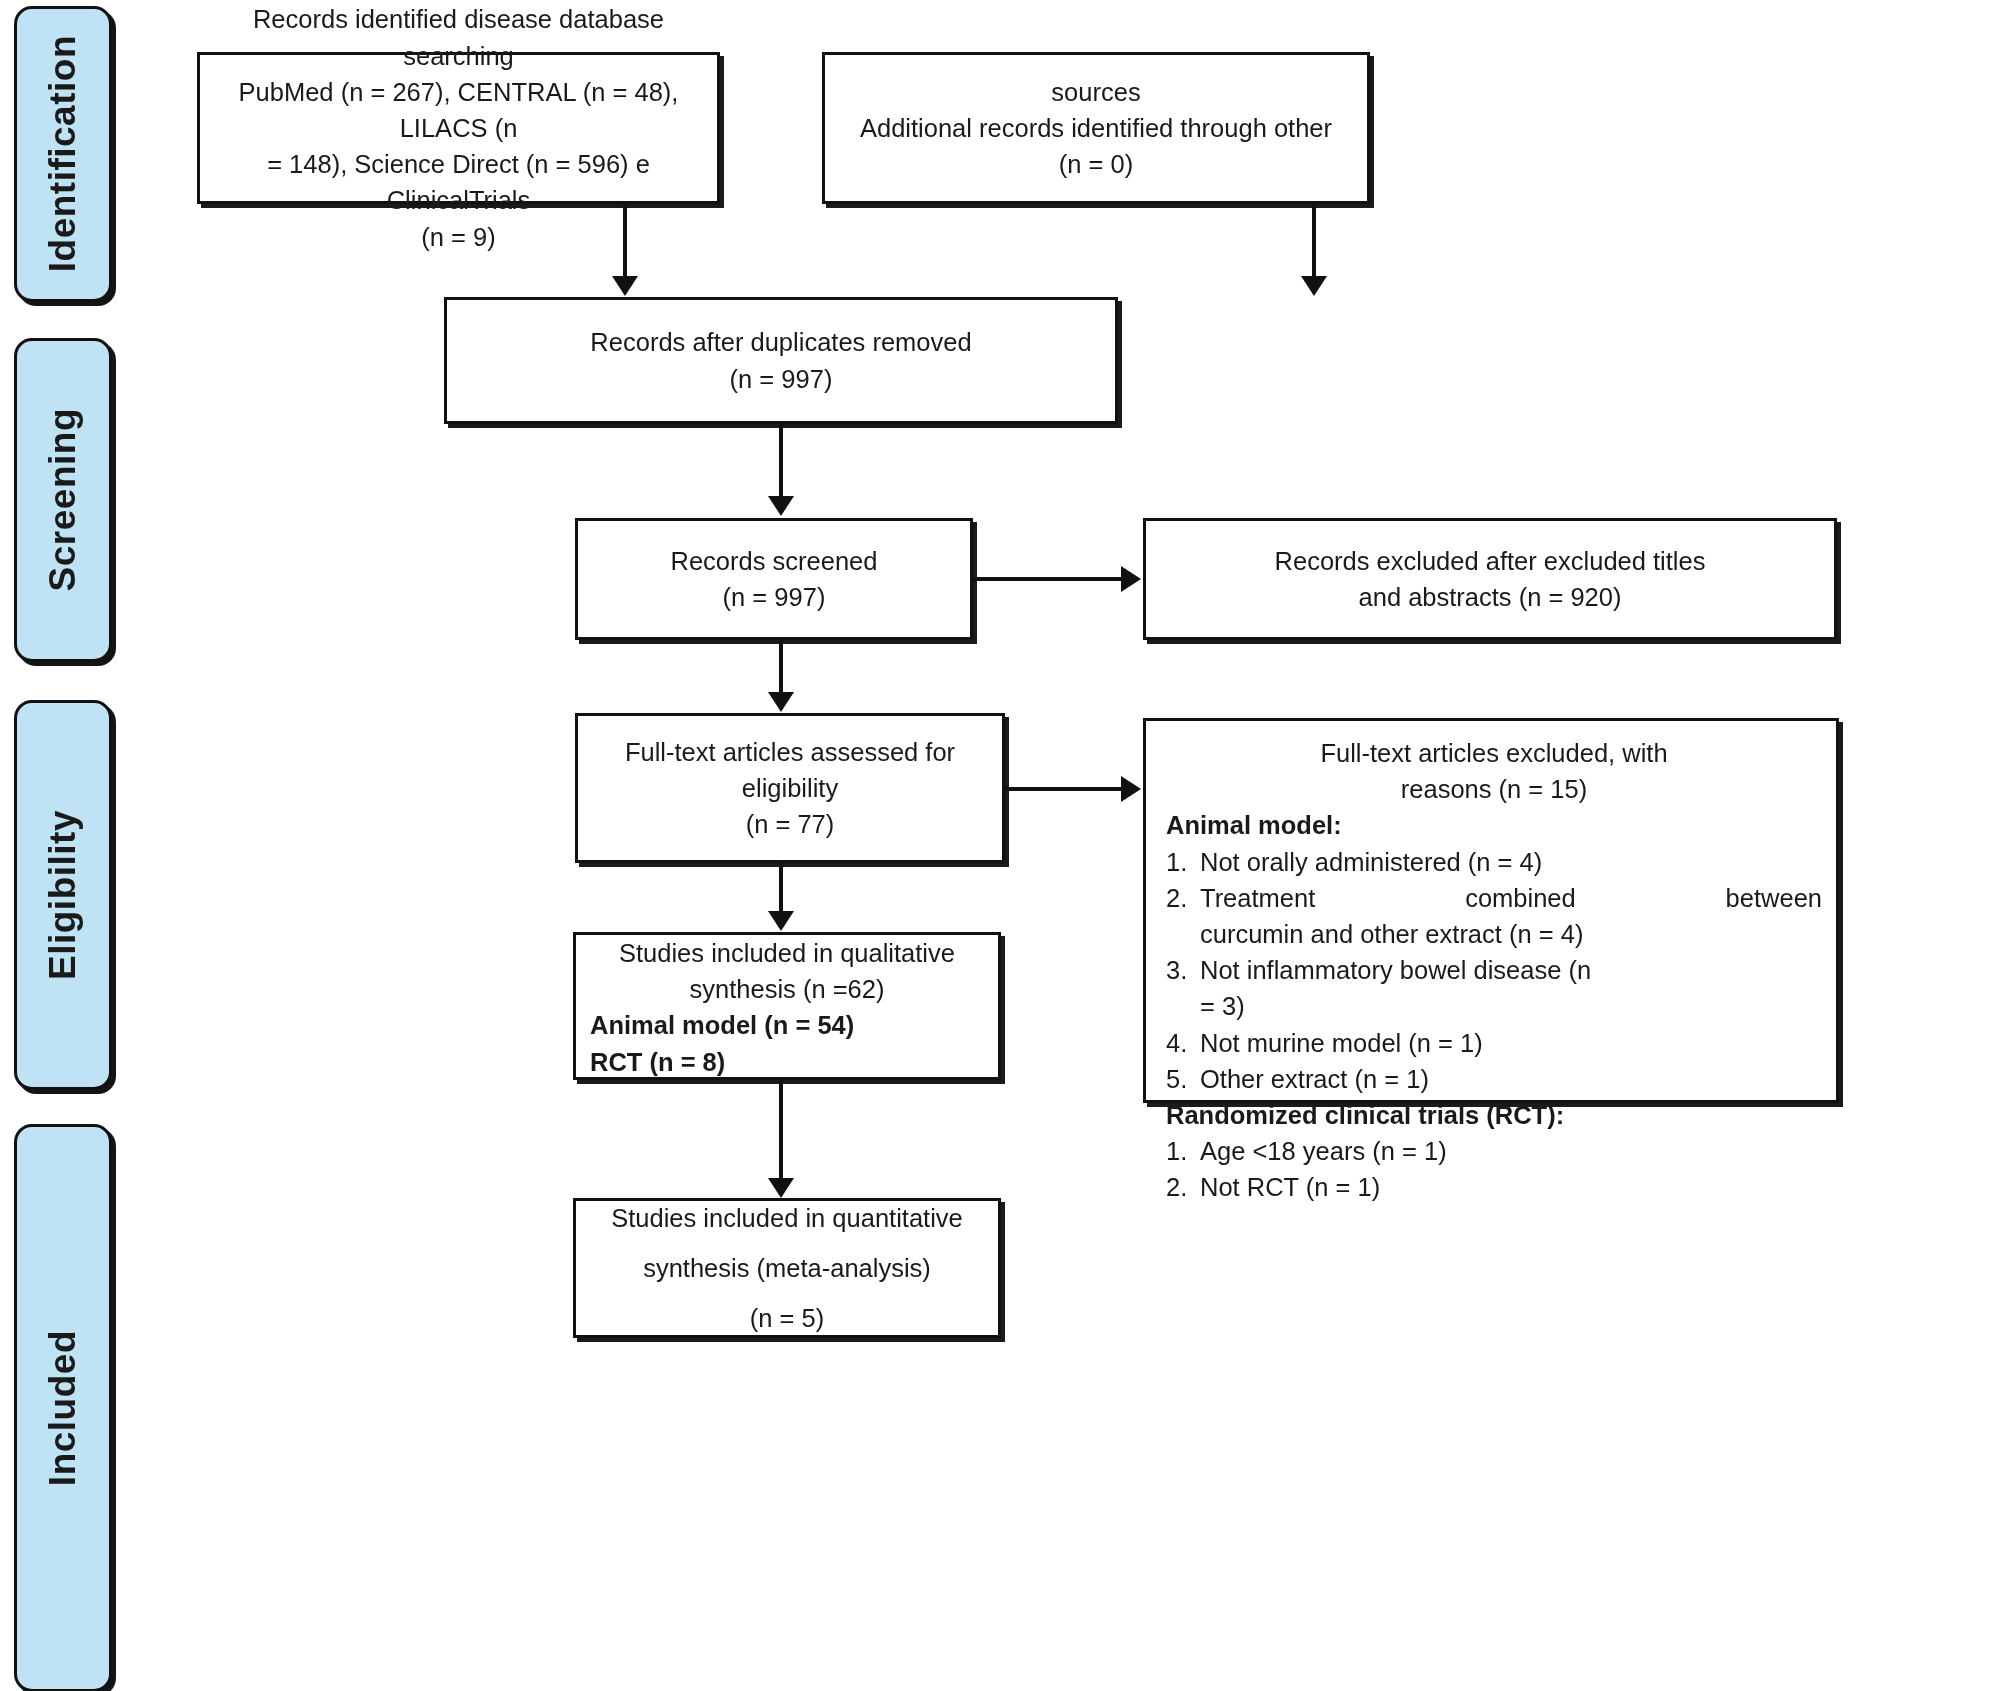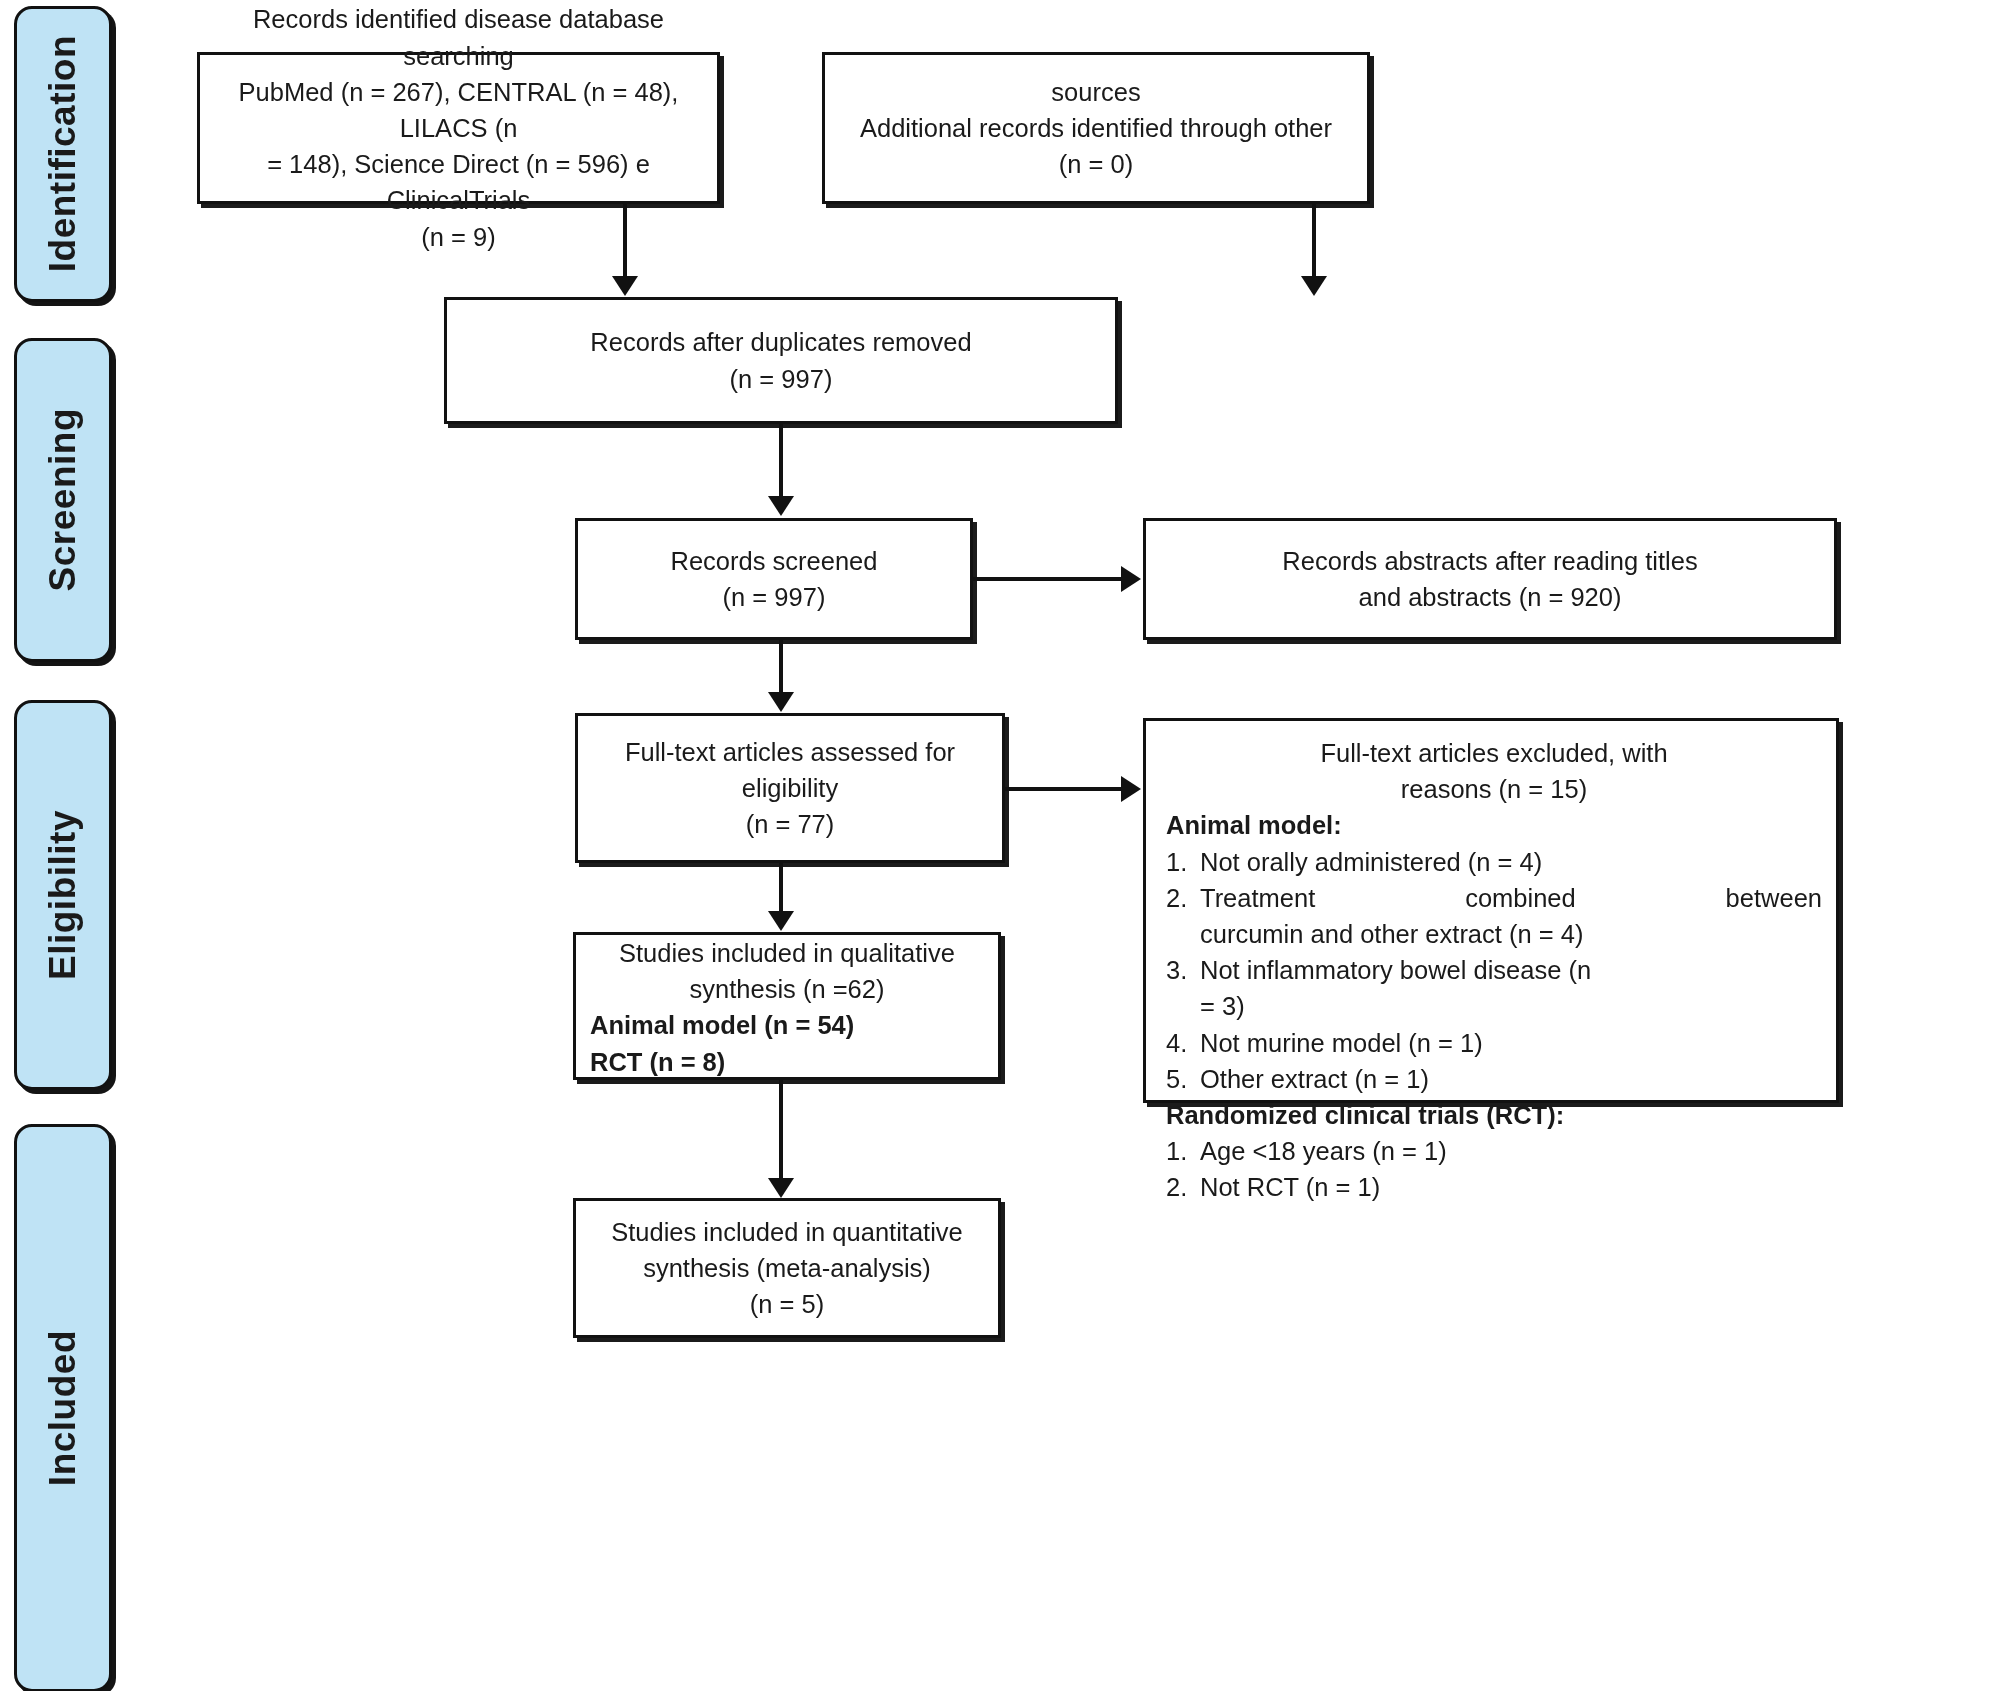--- a/index.html
+++ b/index.html
@@ -39,21 +39,21 @@
   #box-identified     {left:197px; top:52px;  width:523px; height:152px;}
   #box-additional     {left:822px; top:52px;  width:548px; height:152px;}
   #box-duplicates     {left:444px; top:297px; width:674px; height:127px;}
   #box-screened       {left:575px; top:518px; width:398px; height:122px;}
   #box-excluded-titles{left:1143px;top:518px; width:694px; height:122px;}
   #box-fulltext       {left:575px; top:713px; width:430px; height:150px;}
   #box-excluded-reasons{left:1143px;top:718px;width:696px; height:385px;
                         justify-content:flex-start;padding-top:14px;padding-left:20px;}
   #box-qualitative    {left:573px; top:932px; width:428px; height:148px;
                         justify-content:flex-start;padding-top:0;}
-  #box-quantitative   {left:573px; top:1198px;width:428px; height:140px;}
+  #box-quantitative   {left:573px; top:1198px;width:428px; height:140px;gap:14px;}
 
   
   .numlist{margin:0;padding:0;list-style:none;}
   .numlist li{
     display:flex;font-size:25.5px;line-height:1.42;text-align:left;
   }
   .numlist li .num{flex:0 0 34px;}
   .numlist li .txt{flex:1;}
   .numlist li .txt.just{text-align:justify;text-align-last:justify;}
 
@@ -104,21 +104,21 @@
   <p>Records after duplicates removed</p>
   <p>(n = 997)</p>
 </div>
 
 <div class="box" id="box-screened">
   <p>Records screened</p>
   <p>(n = 997)</p>
 </div>
 
 <div class="box" id="box-excluded-titles">
-  <p>Records abstracts after reading titles</p>
+  <p>Records excluded after excluded titles</p>
   <p>and abstracts (n = 920)</p>
 </div>
 
 <div class="box" id="box-fulltext">
   <p>Full-text articles assessed for</p>
   <p>eligibility</p>
   <p>(n = 77)</p>
 </div>
 
 <div class="box" id="box-excluded-reasons">

